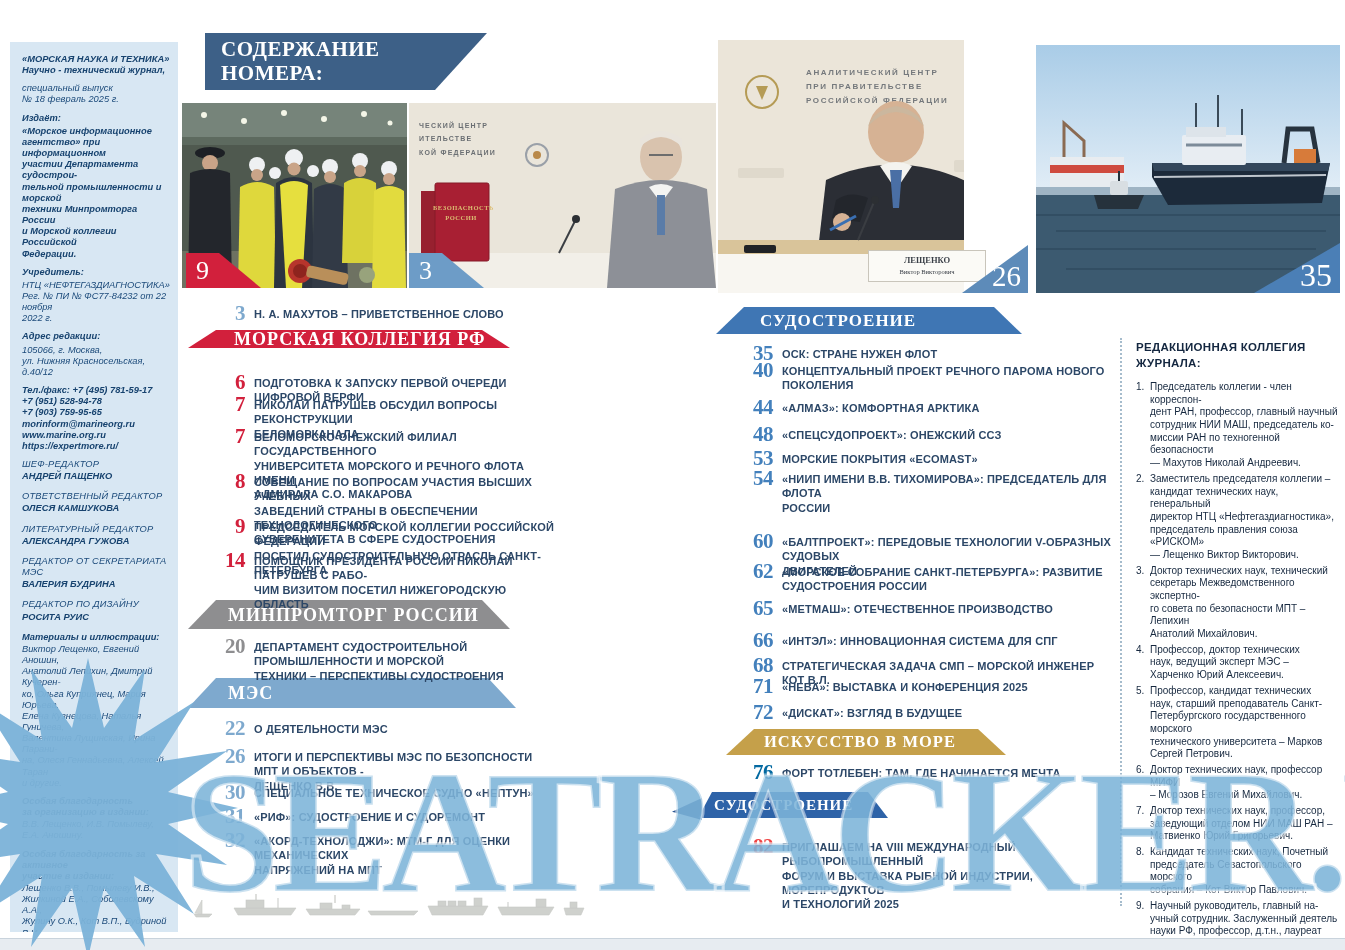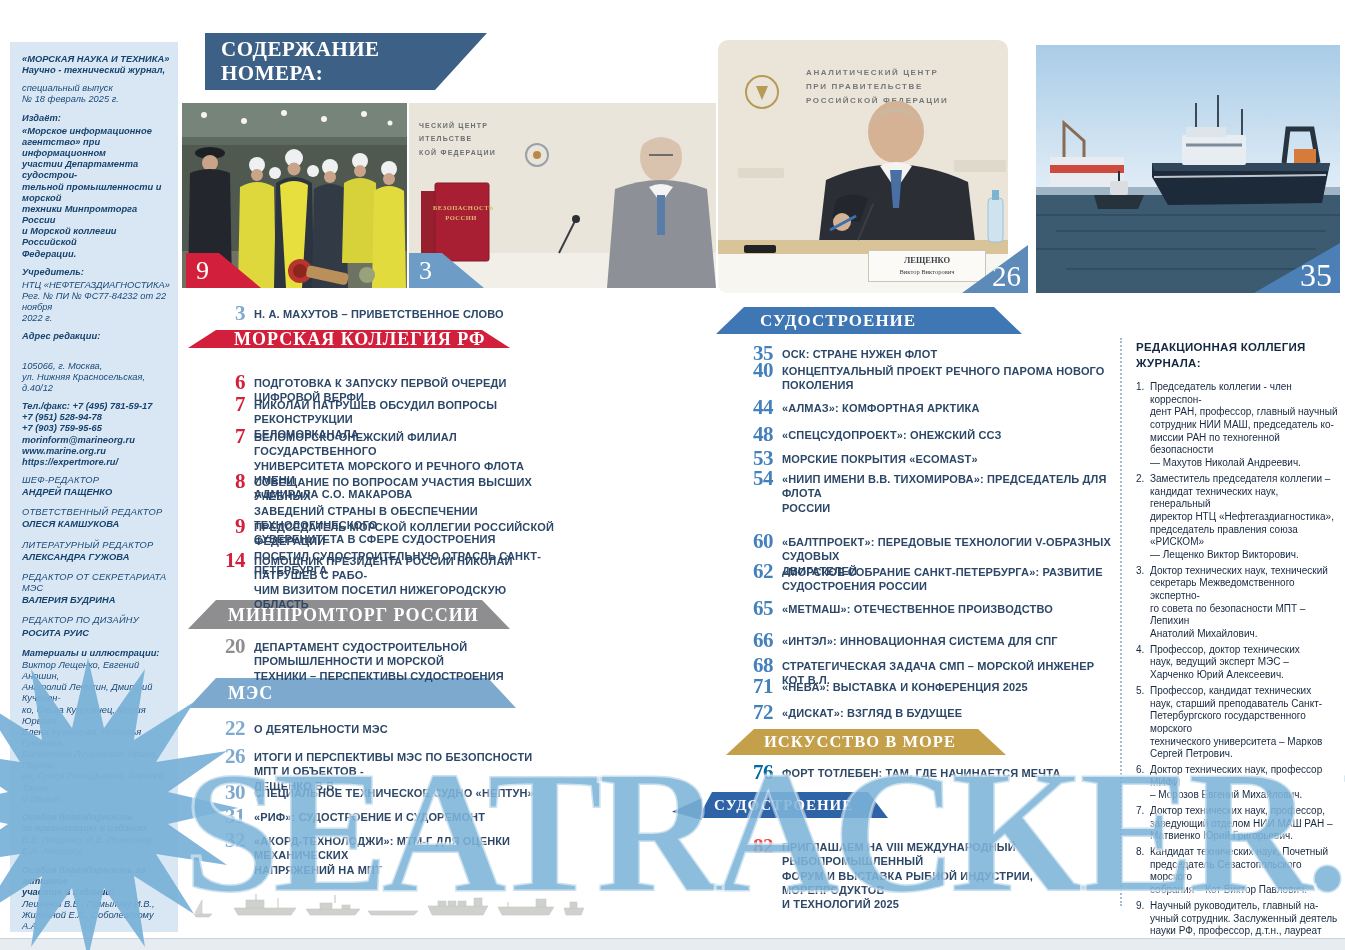--- a/index.html
+++ b/index.html
@@ -19,21 +19,21 @@
   
   .hdr{position:absolute;left:205px;top:33px;width:282px;height:57px;background:#3d6087;z-index:3;
        clip-path:polygon(0 0,100% 0,calc(100% - 52px) 100%,0 100%);
        color:#fff;font:700 21px/1.1 "Liberation Serif","DejaVu Serif",serif;
        display:flex;align-items:center;box-sizing:border-box;padding-left:16px;letter-spacing:.5px;}
 
   
   .photo{position:absolute;overflow:hidden;z-index:1;}
   .ph1{left:182px;top:103px;width:225px;height:185px;background:#4c564e;}
   .ph2{left:409px;top:103px;width:307px;height:185px;background:#eae5da;}
-  .ph3{left:718px;top:40px;width:290px;height:253px;background:#ebe5d9;border-radius:10px;}
+  .ph3{left:718px;top:40px;width:246px;height:253px;background:#ebe5d9;}
   .ph4{left:1036px;top:45px;width:304px;height:248px;background:#bcd5ea;}
   .photo svg{position:absolute;left:0;top:0;z-index:2;}
   .ph-text{position:absolute;z-index:1;color:#6b6f73;font-weight:700;}
   .ph-text2{left:10px;top:16px;font-size:7px;letter-spacing:1.2px;line-height:1.9;}
   .ph-text3{left:88px;top:26px;font-size:8px;letter-spacing:1.6px;line-height:1.75;color:#74787c;}
   .bookttl{position:absolute;z-index:3;left:433px;top:203px;width:56px;text-align:center;
            color:#dcbd72;font:700 6.5px/1.5 "Liberation Serif",serif;letter-spacing:.5px;}
   .nameplate{position:absolute;z-index:3;left:868px;top:250px;width:118px;height:32px;background:#fbfaf6;
              border:1px solid #c9c5bb;text-align:center;color:#3a3f47;
              font:700 8.5px/1.5 "Liberation Serif",serif;padding-top:3px;box-sizing:border-box;}
@@ -113,21 +113,21 @@
 агентство» при информационном
 участии Департамента судострои-
 тельной промышленности и морской
 техники Минпромторга России
 и Морской коллегии Российской
 Федерации.</p>
     <p class="sb-b pre" style="margin-bottom:2px">Учредитель:</p>
     <p class="sb-r pre">НТЦ «НЕФТЕГАЗДИАГНОСТИКА»
 Рег. № ПИ № ФС77-84232 от 22 ноября
 2022 г.</p>
-    <p class="sb-b pre" style="margin-bottom:18px">Адрес редакции:</p>
+    <p class="sb-b pre" style="margin-bottom:2px">Адрес редакции:</p>
     <p class="sb-r pre">105066, г. Москва,
 ул. Нижняя Красносельская, д.40/12</p>
     <p class="sb-b pre">Тел./факс: +7 (495) 781-59-17
 +7 (951) 528-94-78
 +7 (903) 759-95-65
 morinform@marineorg.ru
 www.marine.org.ru
 https://expertmore.ru/</p>
     <p class="sb-capr pre">ШЕФ-РЕДАКТОР</p>
     <p class="sb-capb pre">АНДРЕЙ ПАЩЕНКО</p>

